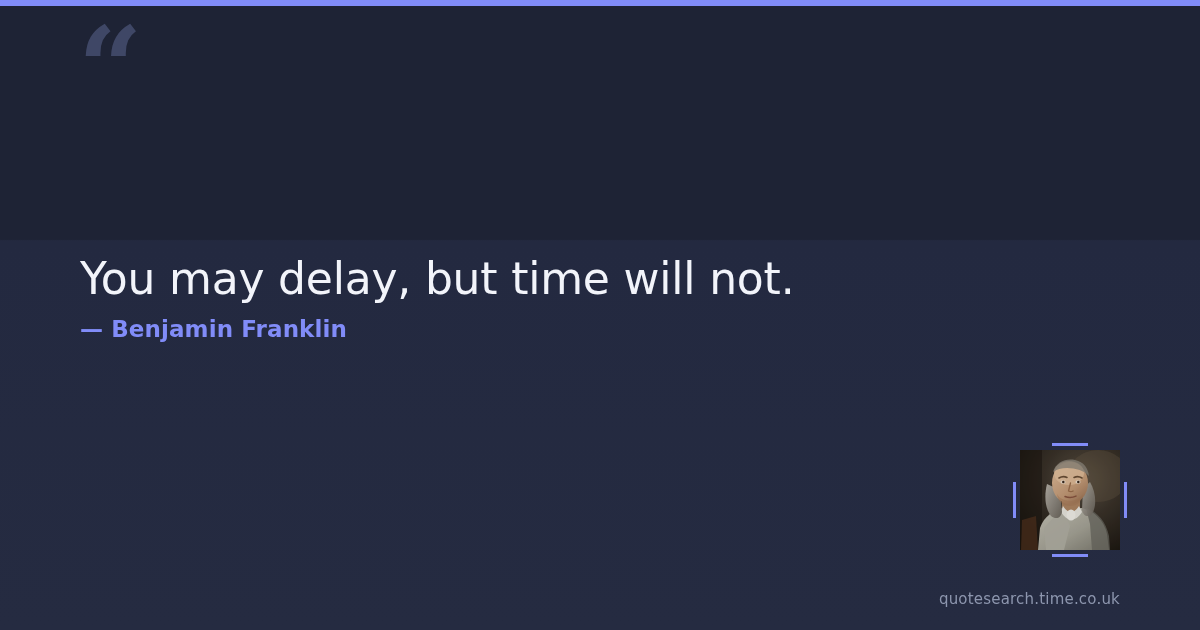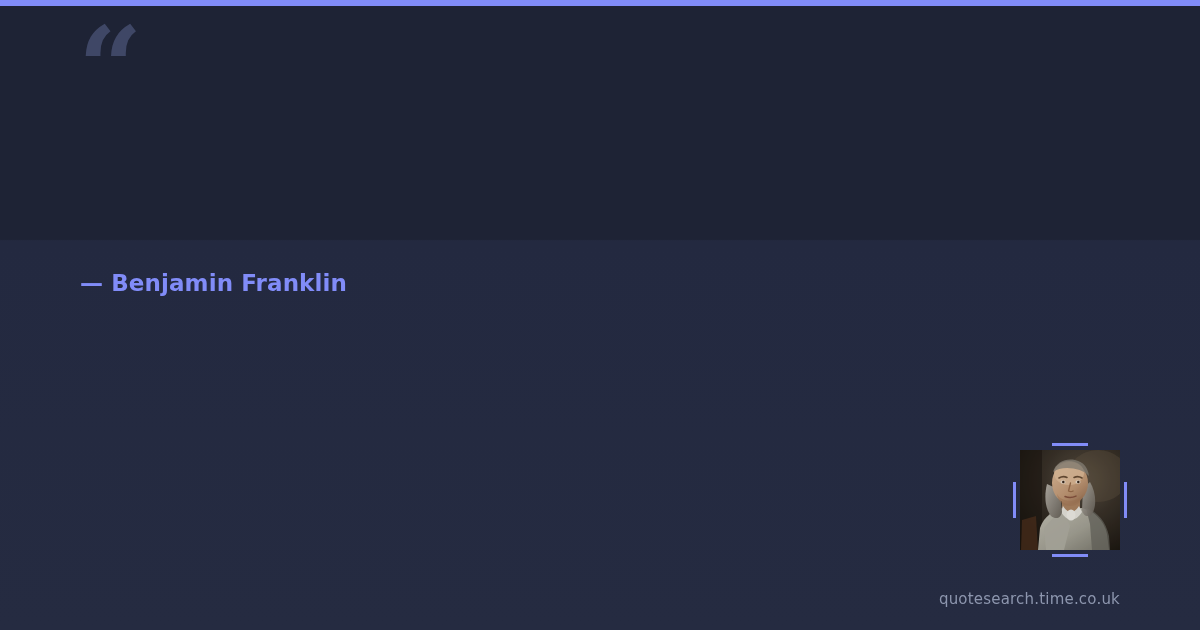--- a/index.html
+++ b/index.html
@@ -59,21 +59,21 @@
   .quote-text {
     font-size: 44px;
     line-height: 1.22;
     font-weight: 400;
     color: #f2f4fa;
     letter-spacing: -0.2px;
     white-space: pre-wrap;
   }
 
   .attribution {
-    margin-top: 18px;
+    margin-top: 10px;
     font-size: 23px;
     font-weight: 700;
     color: #818cf8;
     letter-spacing: 0.1px;
   }
 
   
   .portrait-wrap {
     position: absolute;
     left: 1020px;
@@ -120,20 +120,21 @@
 </head>
 <body>
 
 <div class="quote-card">
 
   <div class="accent-bar"></div>
 
   <div class="quote-mark">“</div>
 
   <div class="content">
+    <div class="quote-text">You may delay, but time will not.</div>
     <div class="attribution">— Benjamin Franklin</div>
   </div>
 
   <div class="portrait-wrap">
     <div class="tick tick-top"></div>
     <div class="tick tick-bottom"></div>
     <div class="tick tick-left"></div>
     <div class="tick tick-right"></div>
 
     <div class="portrait">

